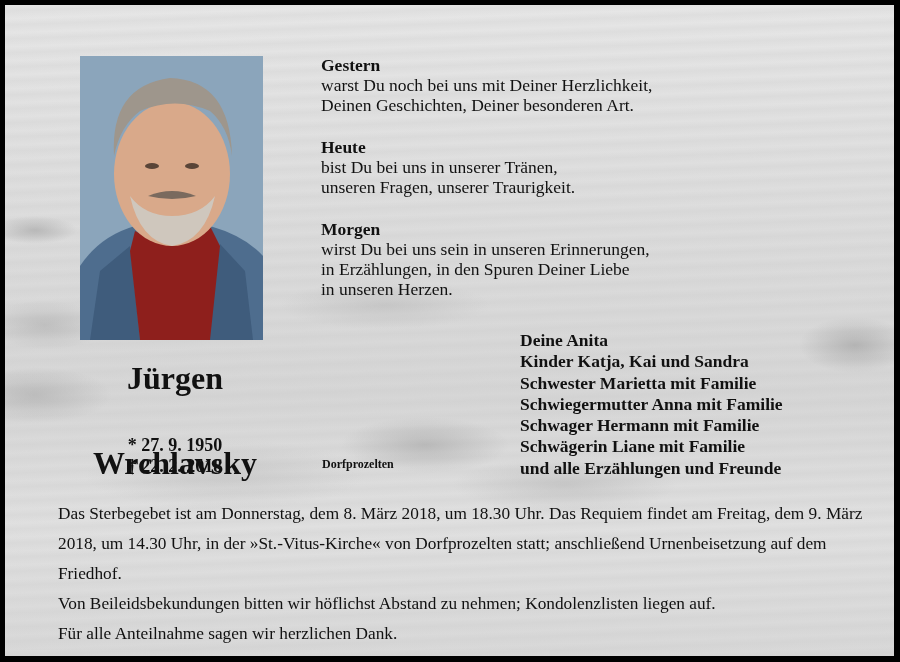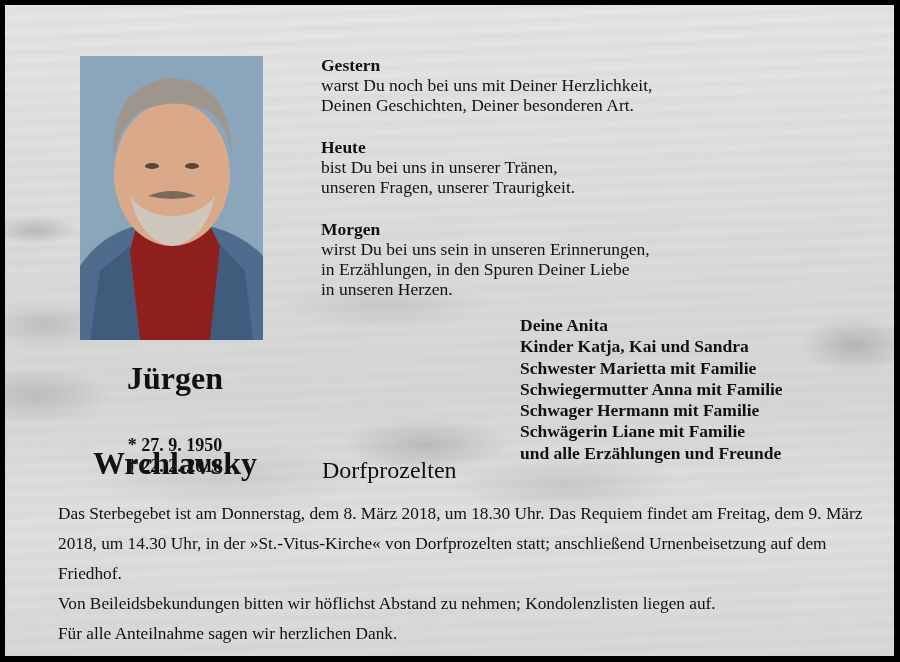--- a/index.html
+++ b/index.html
@@ -20,22 +20,22 @@
   .photo { position:absolute; left:75px; top:51px; width:183px; height:284px; overflow:hidden;
     background: linear-gradient(180deg, #7f9bb4 0%, #8ea8bd 50%, #9bb0c2 100%); }
   .photo svg { display:block; }
   .name { position:absolute; left:55px; width:230px; text-align:center; font-weight:bold; }
   .name.first { top:355px; font-size:32px; line-height:36px;text-align:center; }
   .name.last { top:392px; font-size:32px; line-height:36px;margin-top:48px; }
   .dates { position:absolute; left:90px; width:160px; text-align:center; font-weight:bold; font-size:18px; line-height:21px; top:430px; }
   .poem { position:absolute; left:316px; top:50px; font-size:17.5px; line-height:20px; }
   .stanza { margin-bottom:22px; }
   .stanza .head { font-weight:bold; }
-  .place { position:absolute; left:317px; top:452px; font-size:24px; font-weight:normal; }
-  .mourners { position:absolute; left:515px; top:310px; font-size:17.5px; line-height:21.3px; font-weight:bold; }
+  .place { position:absolute; left:317px; top:452px; font-size:12px; font-weight:bold; }
+  .mourners { position:absolute; left:515px; top:325px; font-size:17.5px; line-height:21.3px; font-weight:bold; }
   .notice { position:absolute; left:53px; top:494px; width:820px; font-size:17.3px; line-height:30px; }
   .notice p { margin:0; }
 </style>
 </head>
 <body>
 
 <div class="frame">
 
   <div class="photo">
     <svg width="183" height="284" viewBox="0 0 183 284">

